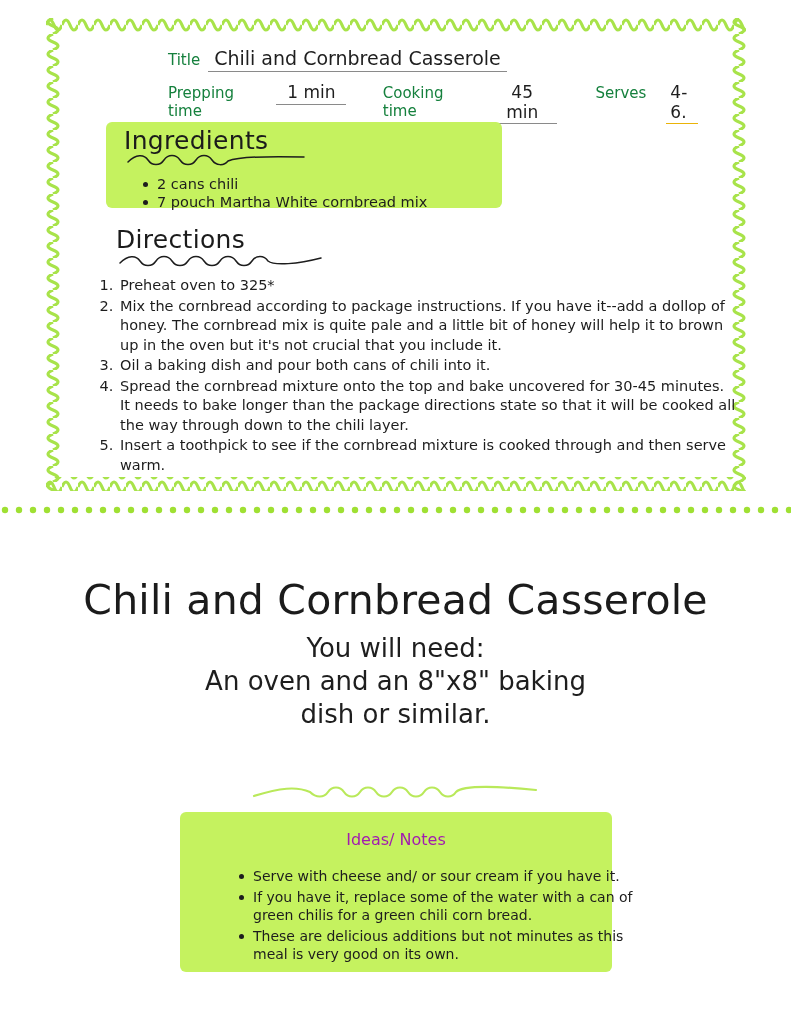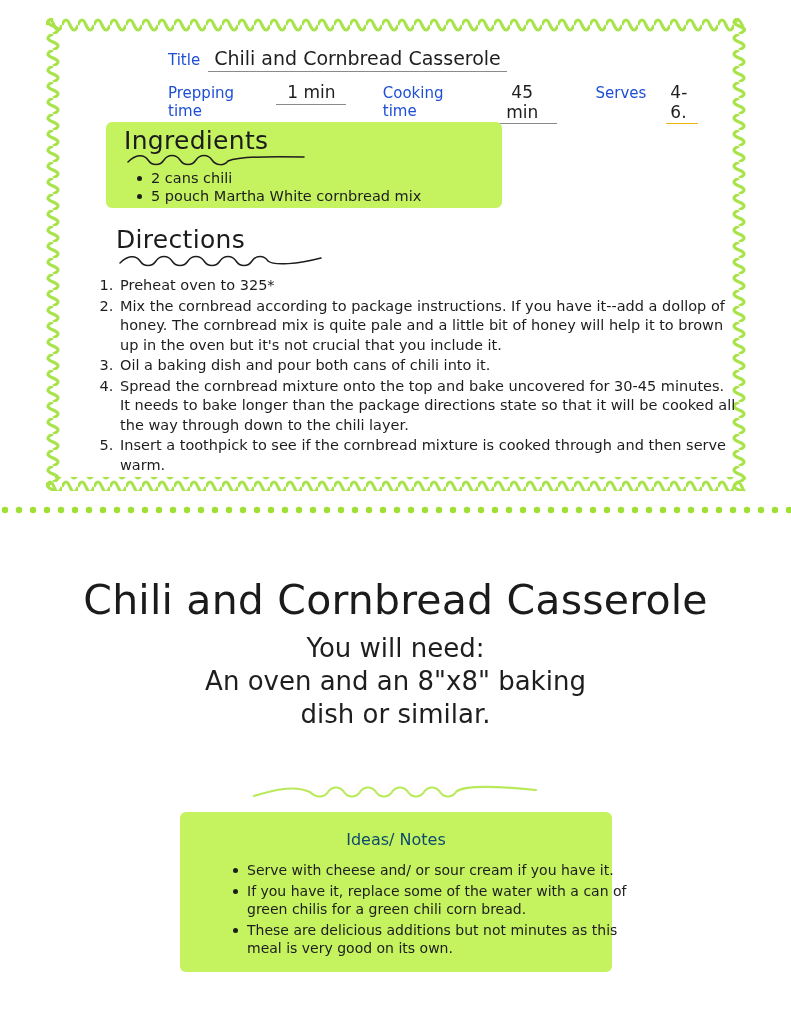--- a/index.html
+++ b/index.html
@@ -42,21 +42,21 @@
   .title-row {
     position: absolute;
     left: 100px;
     top: 8px;
     display: flex;
     align-items: baseline;
     gap: 8px;
   }
   .lbl {
     font-size: 15px;
-    color: #1d4ed8;
+    color: #15803d;
     font-family: "DejaVu Sans", sans-serif;
   }
   .value-line {
     font-size: 19px;
     color: #1e1e1e;
     border-bottom: 1px solid #8a8a8a;
     padding: 0 6px 1px 6px;
     line-height: 1.15;
     font-family: "DejaVu Sans", sans-serif;
   }
@@ -113,21 +113,21 @@
   #ingredients-box .section-head {
     position: absolute;
     left: 18px;
     top: 4px;
   }
   .squiggle {
     position: absolute;
     height: 16px;
   }
   ul.bullets {
-    margin: 5px;
+    margin: 11px;
     padding: 0 0 0 40px;
     list-style: none;
   }
   ul.bullets li {
     position: relative;
     font-size: 14.5px;
     line-height: 18px;
     color: #1d1d1d;
   }
   ul.bullets li:before {
@@ -216,21 +216,21 @@
     background: #c5f25f;
     border-radius: 6px;
   }
   #notes-title {
     position: absolute;
     left: 0;
     top: 18px;
     width: 432px;
     text-align: center;
     font-size: 16px;
-    color: #0c4a6e;
+    color: #a21caf;
   }
   #notes-list {
     position: absolute;
     left: 22px;
     top: 44px;
     width: 396px;
   }
   #notes-list li {
     font-size: 14px;
     line-height: 18.5px;
@@ -282,21 +282,21 @@
       </span>
     </div>
 
     <div class="green-box" id="ingredients-box">
       <div class="section-head">Ingredients</div>
       <svg class="squiggle" style="left:20px; top:30px; width:180px; height:16px;" viewBox="0 0 180 16">
         <path d="M2 10 C10 2 18 2 22 8 C26 14 34 14 38 8 C42 2 50 2 54 8 C58 14 66 14 70 8 C74 2 82 2 86 8 C90 14 98 14 102 9 C112 5 140 4 178 5" fill="none" stroke="#1d1d1d" stroke-width="1.5" stroke-linecap="round"></path>
       </svg>
       <ul class="bullets" id="ingredients-list">
         <li>2 cans chili</li>
-        <li>5 pouch Martha White cornbread mix</li>
+        <li>7 pouch Martha White cornbread mix</li>
       </ul>
     </div>
 
     <div class="section-head" id="directions-head">Directions</div>
     <svg class="squiggle" style="left:50px; top:212px; width:205px; height:18px;" viewBox="0 0 205 18">
       <path d="M2 11 C10 3 18 3 22 9 C26 15 34 15 38 9 C42 3 50 3 54 9 C58 15 66 15 70 9 C74 3 82 3 86 9 C90 15 98 15 102 9 C106 3 114 3 118 9 C122 15 130 15 134 9 C138 3 146 3 150 9 C156 14 180 12 203 6" fill="none" stroke="#1d1d1d" stroke-width="1.5" stroke-linecap="round"></path>
     </svg>
 
     <ol class="steps">
       <li>Preheat oven to 325*</li>

